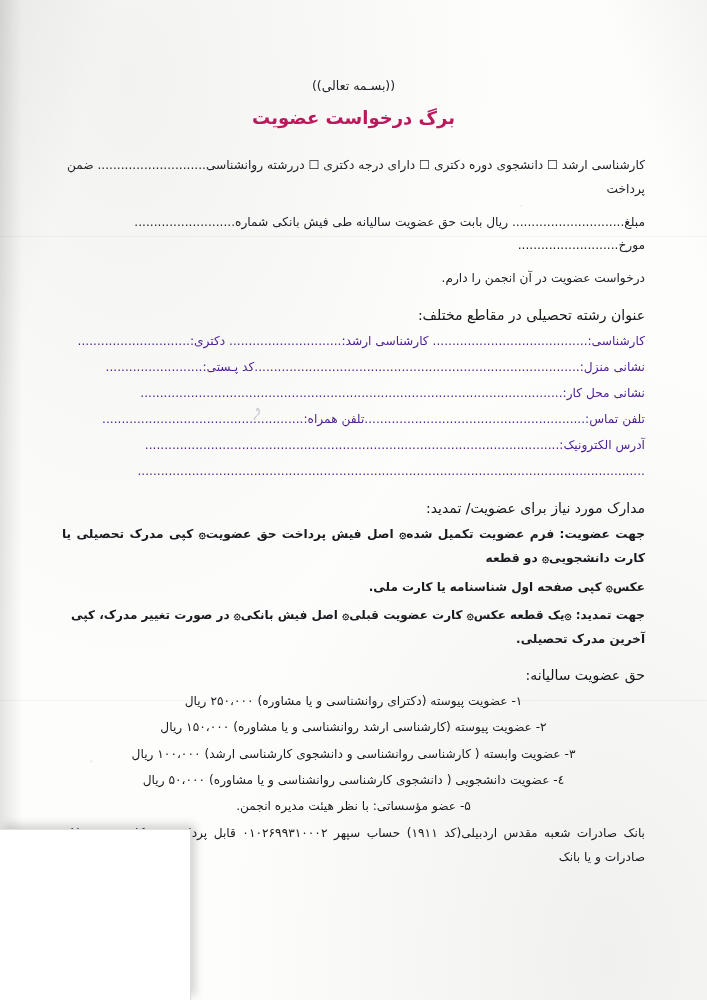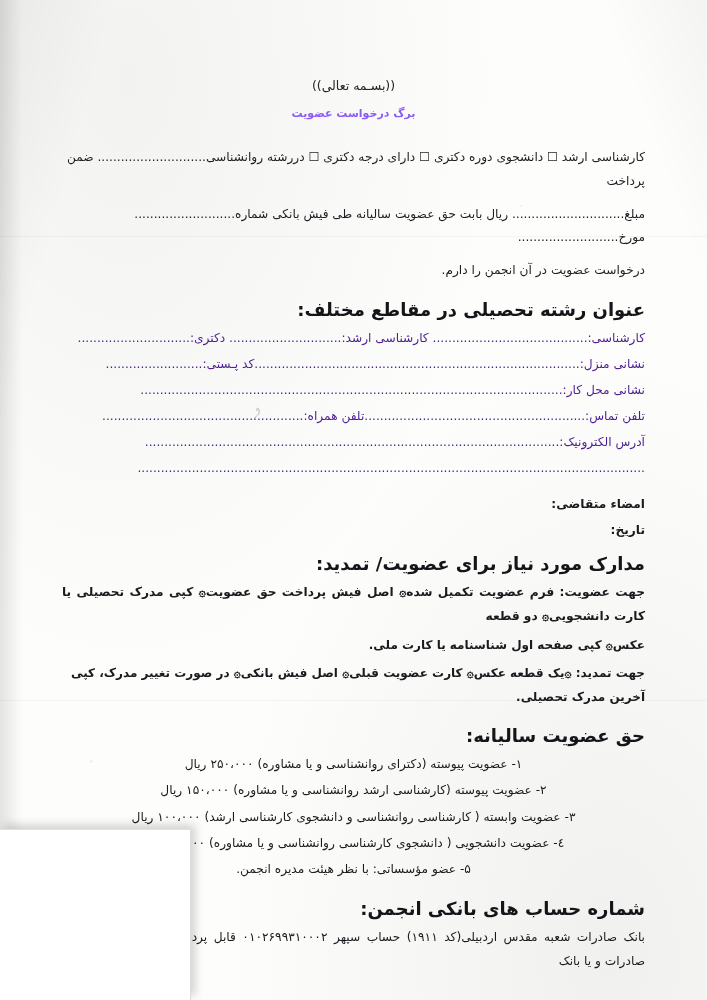--- a/index.html
+++ b/index.html
@@ -54,34 +54,34 @@
   }
   .besmeh {
     text-align: center;
     font-size: 12.5px;
     letter-spacing: .2px;
     margin: 0 0 14px 0;
     color: #24242a;
   }
   .doc-title {
     text-align: center;
-    font-size: 11px;
+    font-size: 18px;
     font-weight: bold;
     margin: 0 0 26px 0;
-    color: #8b5cf6;
+    color: #be185d;
   }
   p.body-line {
     margin: 0 0 9px 0;
     font-size: 12.2px;
     line-height: 1.95;
     color: #1e1e24;
   }
   .sec-title {
-    font-size: 18px;
-    font-weight: bold;
+    font-size: 14px;
+    font-weight: normal;
     margin: 16px 0 6px 0;
     color: #141419;
   }
   .field {
     font-size: 12.2px;
     line-height: 2.05;
     margin: 0 0 1px 0;
     color: #4c1d95;
   }
   .sign-block {
@@ -146,38 +146,33 @@
   <p class="body-line">درخواست عضویت در آن انجمن را دارم.</p>
 
   <div class="sec-title">عنوان رشته تحصیلی در مقاطع مختلف:</div>
   <div class="field">کارشناسی:........................................ کارشناسی ارشد:............................. دکتری:.............................</div>
   <div class="field">نشانی منزل:....................................................................................کد پـستی:.........................</div>
   <div class="field">نشانی محل کار:.............................................................................................................</div>
   <div class="field">تلفن تماس:.........................................................تلفن همراه:....................................................</div>
   <div class="field">آدرس الکترونیک:...........................................................................................................</div>
   <div class="field">...................................................................................................................................</div>
 
-  <div class="sign-block">
-    <div class="sign-line">امضاء متقاضی:</div>
-    <div class="sign-line">تاریخ:</div>
-  </div>
 
   <div class="sec-title">مدارک مورد نیاز برای عضویت/ تمدید:</div>
   <div class="para bold">جهت عضویت: فرم عضویت تکمیل شده۞ اصل فیش پرداخت حق عضویت۞ کپی مدرک تحصیلی یا کارت دانشجویی۞ دو قطعه</div>
   <div class="para-c bold">عکس۞ کپی صفحه اول شناسنامه یا کارت ملی.</div>
   <div class="para-c bold">جهت تمدید: ۞یک قطعه عکس۞ کارت عضویت قبلی۞ اصل فیش بانکی۞ در صورت تغییر مدرک، کپی آخرین مدرک تحصیلی.</div>
 
   <div class="sec-title">حق عضویت سالیانه:</div>
   <div class="list-item">۱- عضویت پیوسته (دکترای روانشناسی و یا مشاوره) ۲۵۰،۰۰۰ ریال</div>
   <div class="list-item">۲- عضویت پیوسته (کارشناسی ارشد روانشناسی و یا مشاوره) ۱۵۰،۰۰۰ ریال</div>
   <div class="list-item">۳- عضویت وابسته ( کارشناسی روانشناسی و دانشجوی کارشناسی ارشد) ۱۰۰،۰۰۰ ریال</div>
   <div class="list-item">٤- عضویت دانشجویی ( دانشجوی کارشناسی روانشناسی و یا مشاوره) ۵۰،۰۰۰ ریال</div>
   <div class="list-item">۵- عضو مؤسساتی: با نظر هیئت مدیره انجمن.</div>
 
-  <div class="sec-title">شماره حساب های بانکی انجمن:</div>
   <div class="para">بانک صادرات شعبه مقدس اردبیلی(کد ۱۹۱۱) حساب سپهر ۰۱۰۲۶۹۹۳۱۰۰۰۲ قابل پرداخت در کلیه شعب بانک صادرات و یا بانک</div>
 
 </div>
 
 <svg class="squiggle" viewBox="0 0 14 16">
   <path d="M2 14 C 4 8, 8 10, 7 4 C 6.5 1, 4 2, 5 5" stroke="#6e6a7a" fill="none" stroke-width="0.9"></path>
 </svg>
 
 <div class="spot" style="left:90px;top:760px;width:3px;height:3px;"></div>
 <div class="spot" style="left:520px;top:205px;width:2px;height:2px;"></div>

